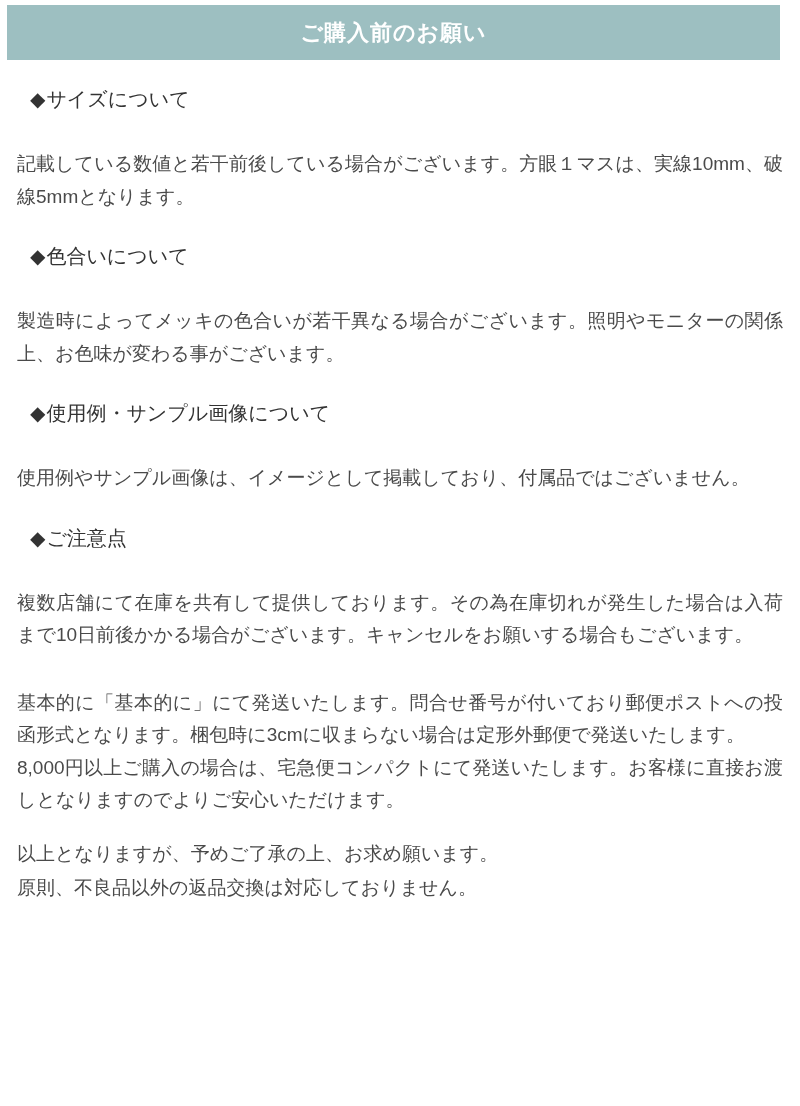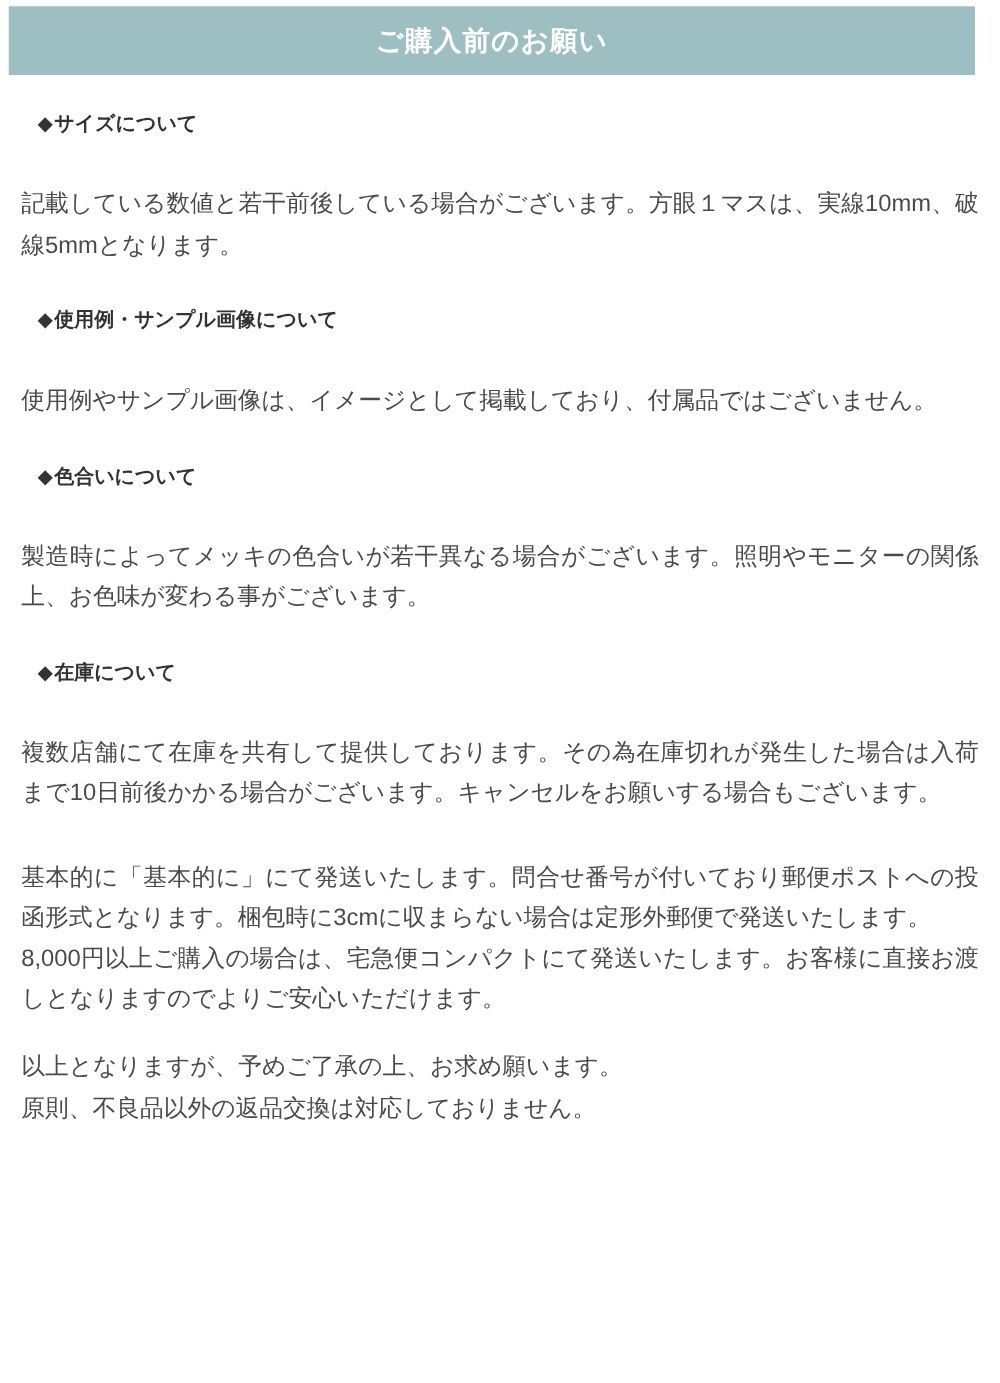--- a/index.html
+++ b/index.html
@@ -28,23 +28,23 @@
     font-size: 22px;
     font-weight: bold;
     letter-spacing: 1px;
   }
   .content {
     padding: 0 17px;
   }
   .sec-heading {
     margin-top: 30px;
     padding-left: 13px;
-    font-size: 16px;
+    font-size: 20px;
     line-height: 27px;
-    font-weight: bold;
+    font-weight: normal;
     color: #333333;
   }
   .sec:first-of-type .sec-heading { margin-top: 26px; }
   .bullet { margin-right: 1px; }
   .sec-body {
     margin-top: 35px;
     font-size: 19px;
     line-height: 32.5px;
     color: #4a4a4a;
     white-space: pre-line;
@@ -68,34 +68,34 @@
   </div>
 
   <div class="content">
 
     <section class="sec">
       <h2 class="sec-heading"><span class="bullet">◆</span><span>サイズについて</span></h2>
       <p class="sec-body">記載している数値と若干前後している場合がございます。方眼１マスは、実線10mm、破線5mmとなります。</p>
     </section>
 
     <section class="sec">
+      <h2 class="sec-heading"><span class="bullet">◆</span><span>色合いについて</span></h2>
+      <p class="sec-body">製造時によってメッキの色合いが若干異なる場合がございます。照明やモニターの関係上、お色味が変わる事がございます。</p>
+    </section>
+
+    <section class="sec">
       <h2 class="sec-heading"><span class="bullet">◆</span><span>使用例・サンプル画像について</span></h2>
       <p class="sec-body">使用例やサンプル画像は、イメージとして掲載しており、付属品ではございません。</p>
     </section>
 
     <section class="sec">
-      <h2 class="sec-heading"><span class="bullet">◆</span><span>色合いについて</span></h2>
-      <p class="sec-body">製造時によってメッキの色合いが若干異なる場合がございます。照明やモニターの関係上、お色味が変わる事がございます。</p>
+      <h2 class="sec-heading"><span class="bullet">◆</span><span>ご注意点</span></h2>
     </section>
 
     <section class="sec">
-    </section>
-
-    <section class="sec">
-      <h2 class="sec-heading"><span class="bullet">◆</span><span>在庫について</span></h2>
       <p class="sec-body">複数店舗にて在庫を共有して提供しております。その為在庫切れが発生した場合は入荷まで10日前後かかる場合がございます。キャンセルをお願いする場合もございます。</p>
     </section>
 
     <section class="sec">
       <p class="sec-body">基本的に「基本的に」にて発送いたします。問合せ番号が付いており郵便ポストへの投函形式となります。梱包時に3cmに収まらない場合は定形外郵便で発送いたします。
 8,000円以上ご購入の場合は、宅急便コンパクトにて発送いたします。お客様に直接お渡しとなりますのでよりご安心いただけます。</p>
     </section>
 
     <p class="footer-note">以上となりますが、予めご了承の上、お求め願います。
 原則、不良品以外の返品交換は対応しておりません。</p>

